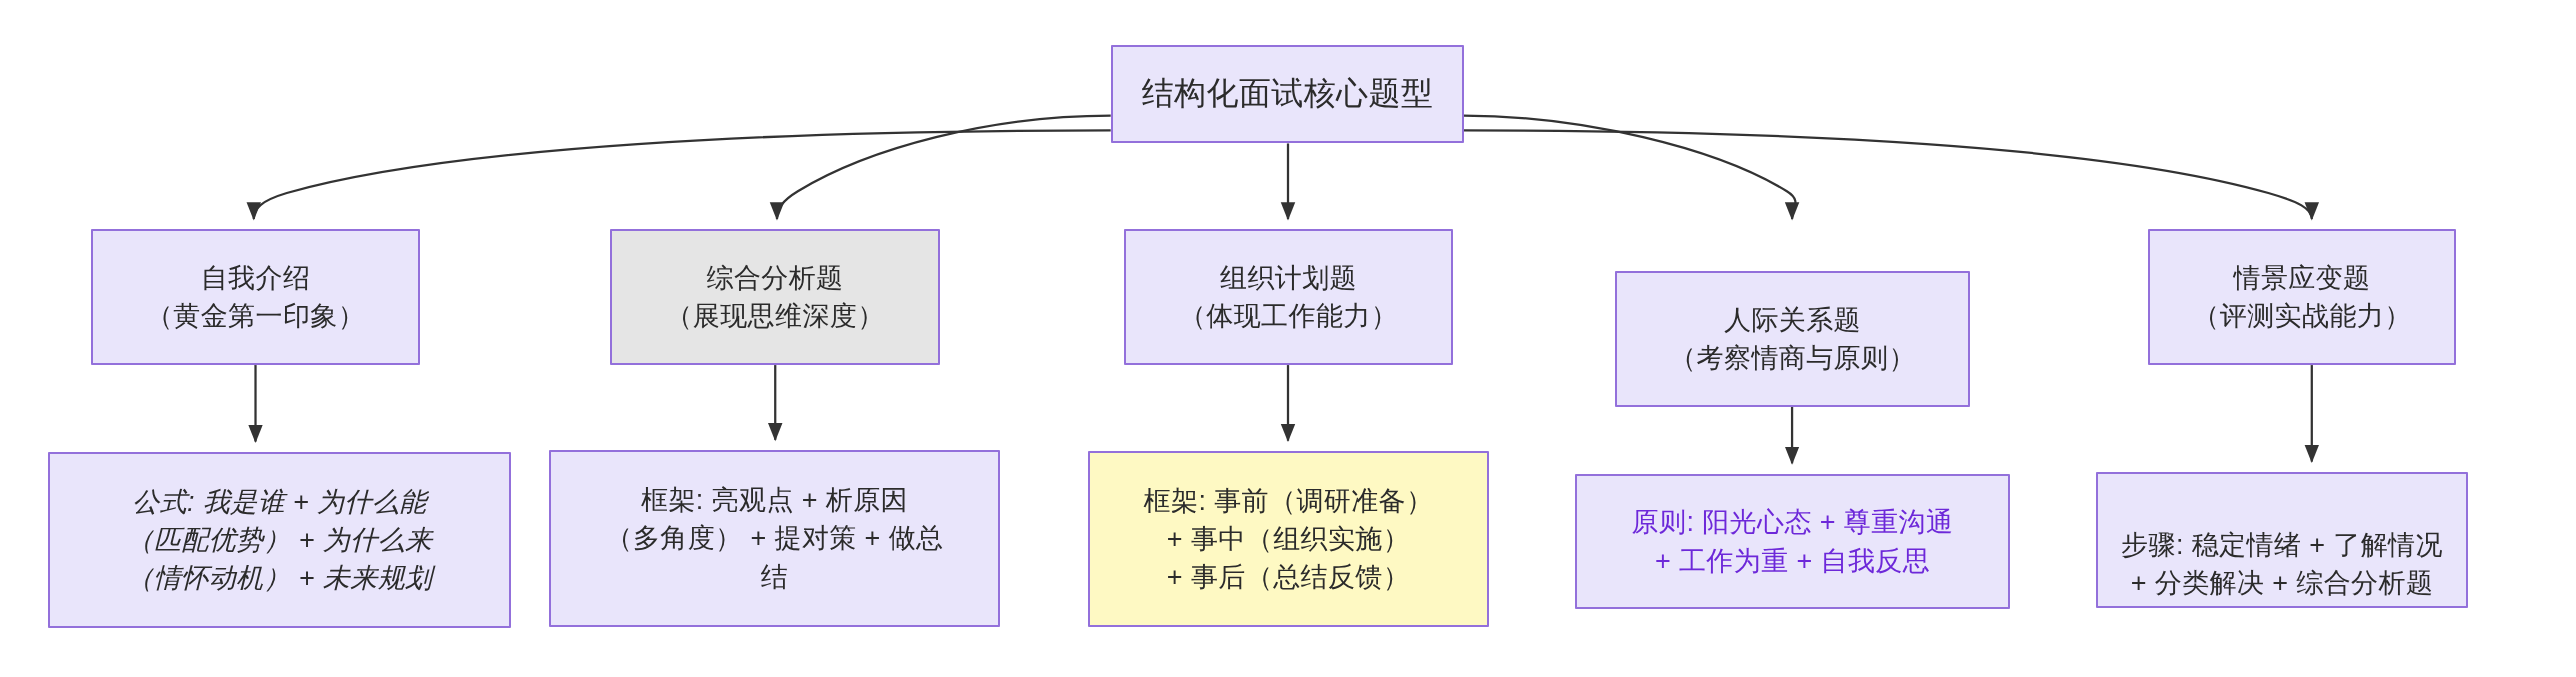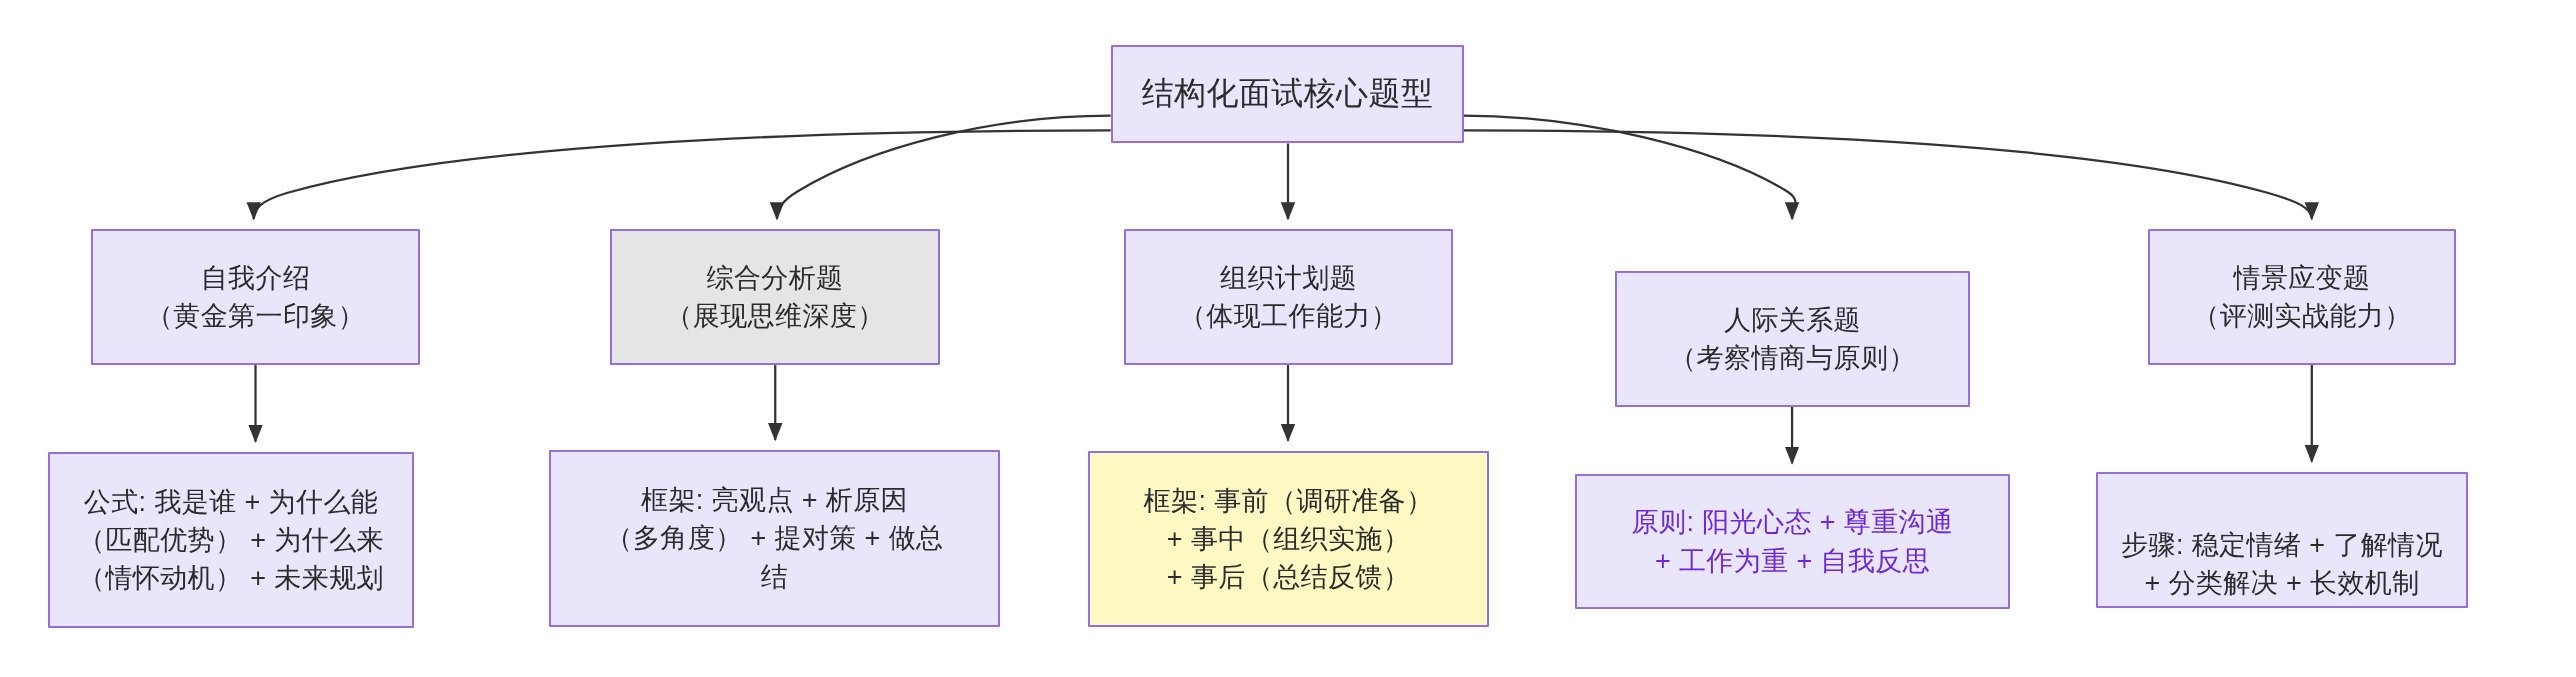--- a/index.html
+++ b/index.html
@@ -117,21 +117,21 @@
     </span>
   </div>
 
   <div class="node cat" id="n-cat5" style="left: 2148px; top: 229px; width: 308px; height: 136px; background: rgb(233, 229, 251); border-color: rgb(147, 112, 219); color: rgb(43, 43, 43);">
     <span class="lines">
       <span class="ln">情景应变题</span>
       <span class="ln">（评测实战能力）</span>
     </span>
   </div>
 
-  <div class="node leaf" id="n-detail1" style="left: 48px; top: 452px; width: 366px; height: 176px; background: rgb(233, 229, 251); border-color: rgb(147, 112, 219); color: rgb(43, 43, 43);">
+  <div class="node leaf" id="n-detail1" style="left: 48px; top: 452px; width: 463px; height: 176px; background: rgb(233, 229, 251); border-color: rgb(147, 112, 219); color: rgb(43, 43, 43); font-style: italic;">
     <span class="lines">
       <span class="ln">公式: 我是谁 + 为什么能</span>
       <span class="ln">（匹配优势） + 为什么来</span>
       <span class="ln">（情怀动机） + 未来规划</span>
     </span>
   </div>
 
   <div class="node leaf" id="n-detail2" style="left: 549px; top: 450px; width: 451px; height: 177px; background: rgb(233, 229, 251); border-color: rgb(147, 112, 219); color: rgb(43, 43, 43);">
     <span class="lines">
       <span class="ln">框架: 亮观点 + 析原因</span>
@@ -151,18 +151,18 @@
   <div class="node leaf" id="n-detail4" style="left: 1575px; top: 474px; width: 435px; height: 135px; background: rgb(233, 229, 251); border-color: rgb(147, 112, 219); color: #6d28d9;">
     <span class="lines">
       <span class="ln">原则: 阳光心态 + 尊重沟通</span>
       <span class="ln">+ 工作为重 + 自我反思</span>
     </span>
   </div>
 
   <div class="node leaf" id="n-detail5" style="left: 2096px; top: 472px; width: 372px; height: 136px; background: rgb(233, 229, 251); border-color: rgb(147, 112, 219); color: rgb(43, 43, 43); align-items: flex-end;">
     <span class="lines">
       <span class="ln">步骤: 稳定情绪 + 了解情况</span>
-      <span class="ln">+ 分类解决 + 长效机制</span>
+      <span class="ln">+ 分类解决 + 综合分析题</span>
     </span>
   </div>
 
 </div>
 
 
 </body></html>

